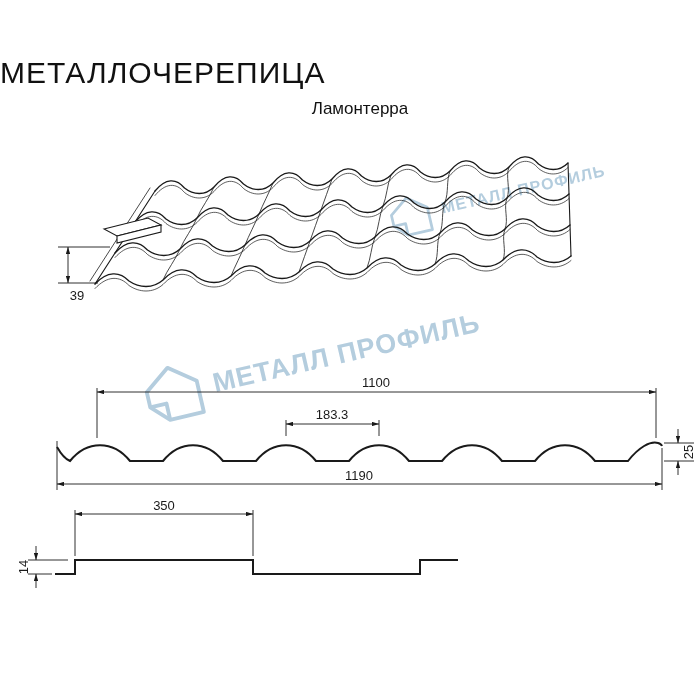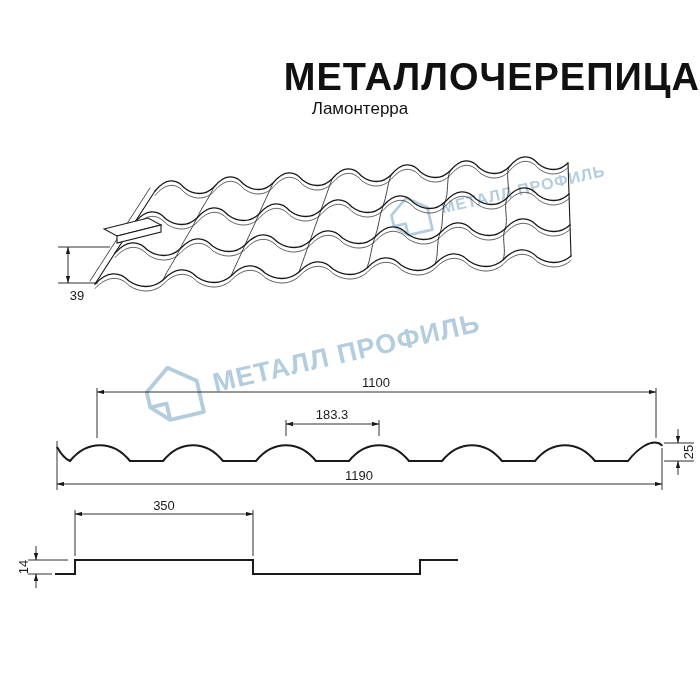--- a/index.html
+++ b/index.html
@@ -1,19 +1,19 @@
 <!DOCTYPE html>
 <html><head>
 <meta charset="utf-8">
 <style>
   html,body{margin:0;padding:0;background:#fff;}
   .page{position:relative;width:700px;height:700px;background:#ffffff;overflow:hidden;
         font-family:"Liberation Sans",sans-serif;color:#111;}
-  .title{position:absolute;top:56px;left:0;width:100%;text-align:right;
-         font-size:38px;font-weight:bold;letter-spacing:1px;z-index:3;}
+  .title{position:absolute;top:56px;left:0;width:100%;text-align:left;
+         font-size:30px;font-weight:normal;letter-spacing:1px;z-index:3;}
   .subtitle{position:absolute;top:99px;left:10px;width:100%;text-align:center;
             font-size:17px;z-index:3;}
   .watermark{position:absolute;display:flex;align-items:center;gap:9px;
              color:#b4cdde;font-weight:bold;white-space:nowrap;z-index:1;
              transform-origin:left center;letter-spacing:1px;}
   .wm-small{left:388px;top:198px;transform:rotate(-13deg);font-size:16px;}
   .wm-small .wm-logo{width:46px;height:46px;}
   .wm-large{left:142px;top:368px;transform:rotate(-13deg);font-size:27px;}
   .wm-large .wm-logo{width:64px;height:64px;}
   svg.drawing{position:absolute;left:0;top:0;z-index:2;}

